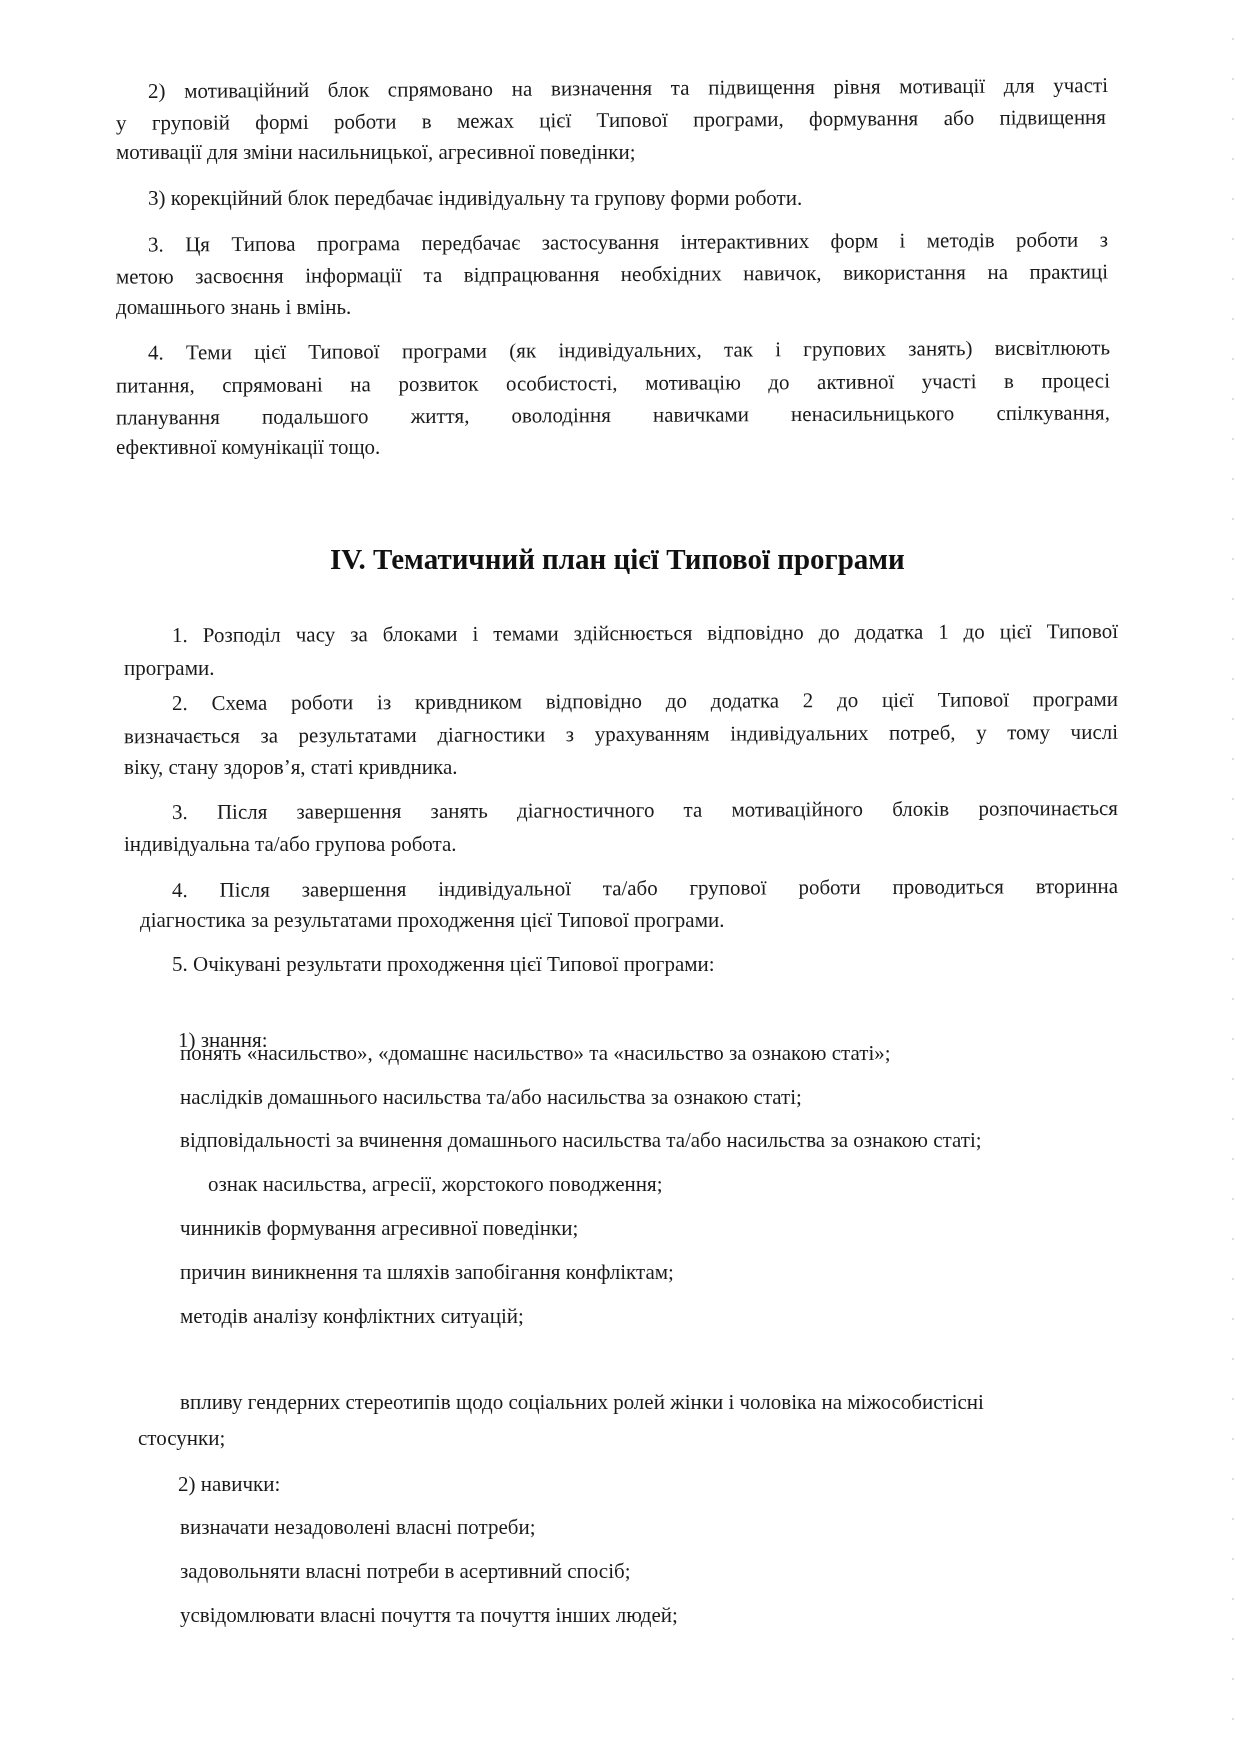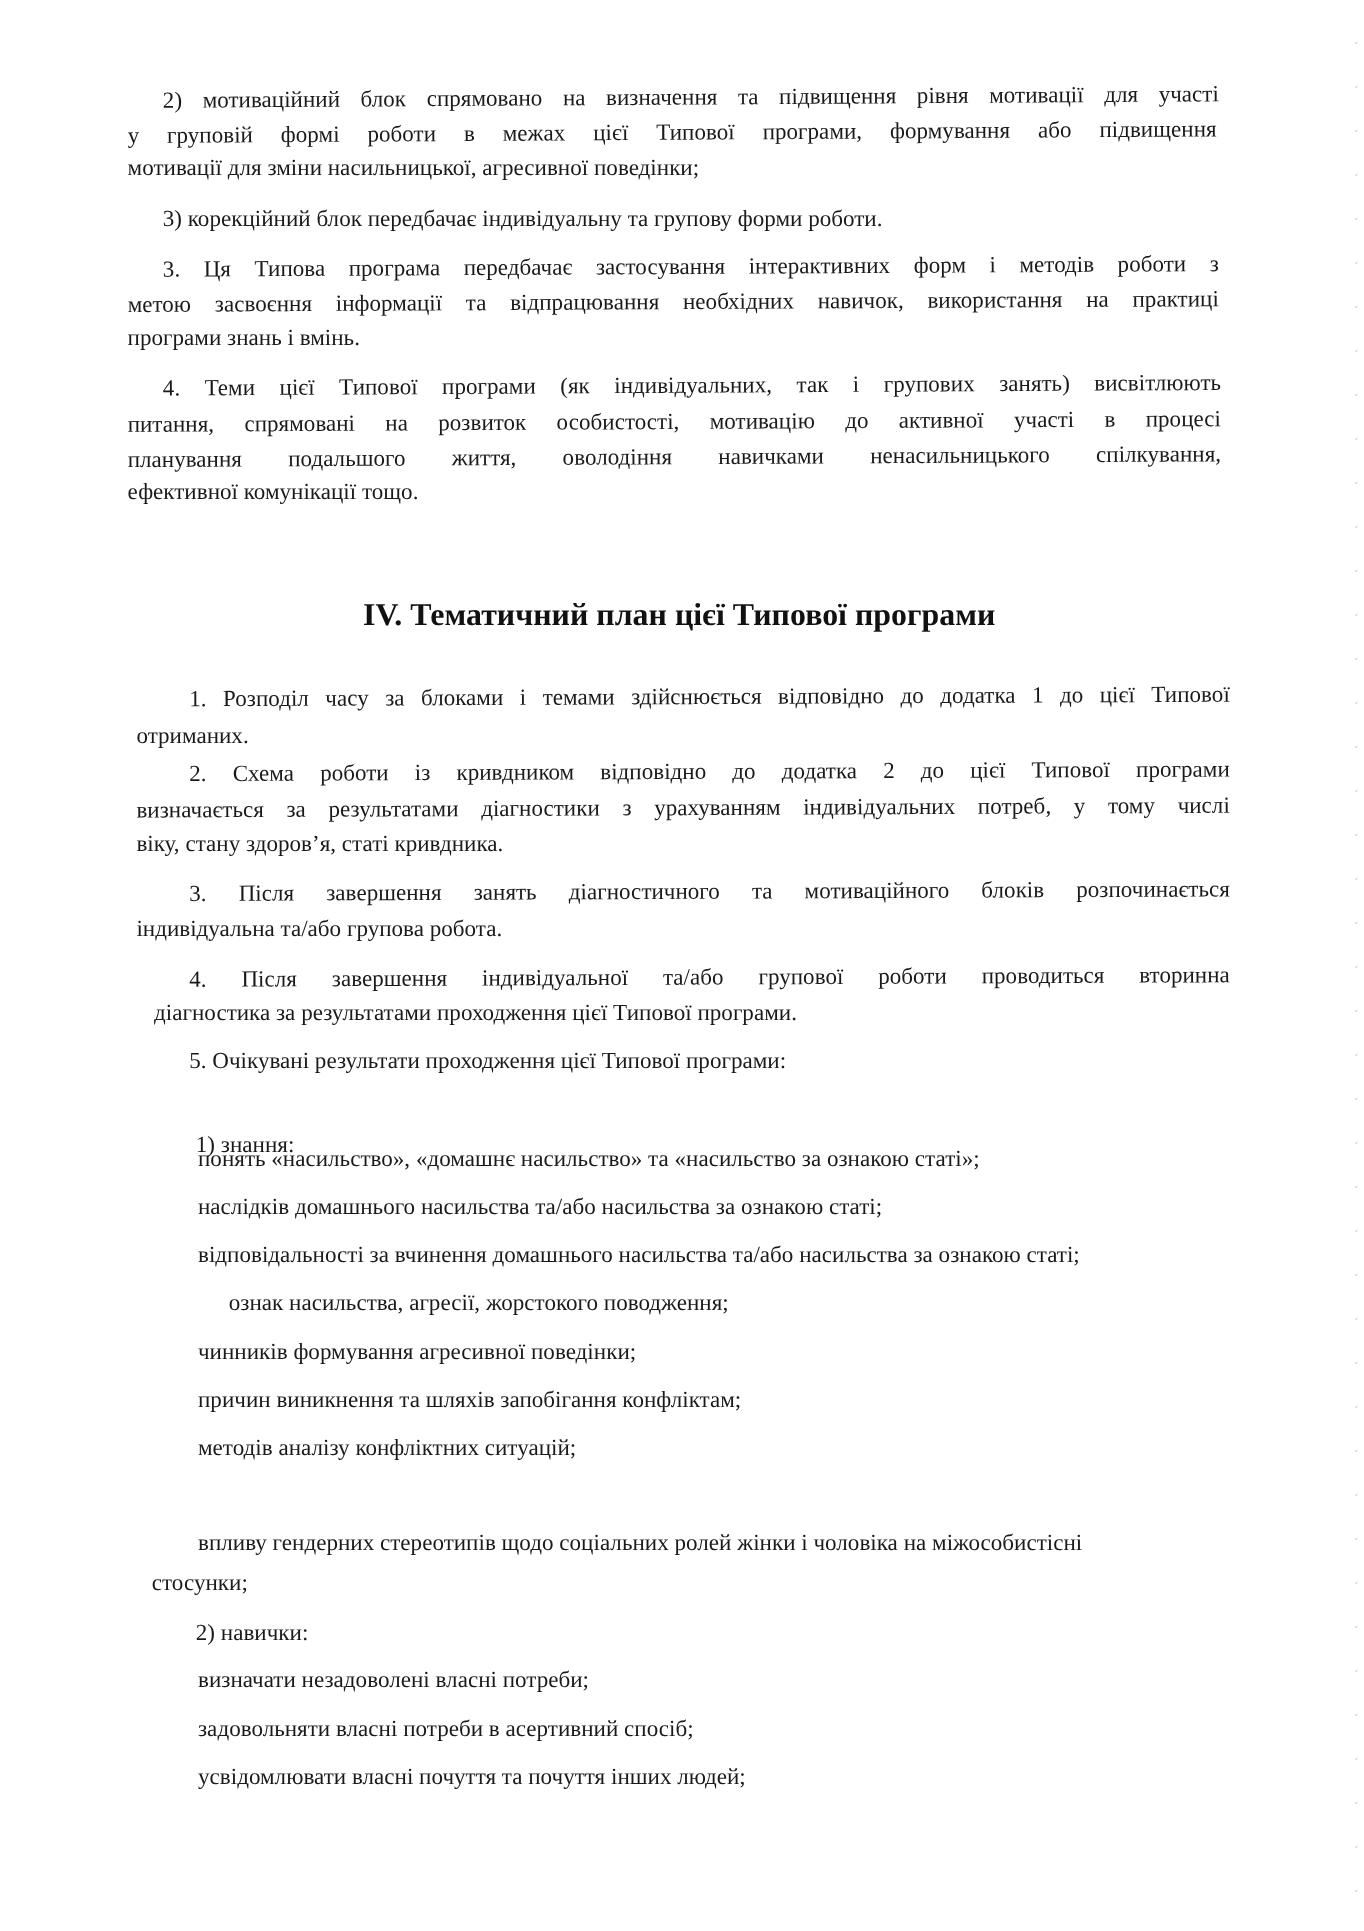--- a/index.html
+++ b/index.html
@@ -35,31 +35,31 @@
 <div class="page">
 
   <div class="ln just" style="left:148px; top:78px; width:960px; transform:rotate(-0.35deg);">2) мотиваційний блок спрямовано на визначення та підвищення рівня мотивації для участі</div>
   <div class="ln just" style="left:116px; top:110px; width:990px; transform:rotate(-0.35deg);">у груповій формі роботи в межах цієї Типової програми, формування або підвищення</div>
   <div class="ln" style="left:116px; top:142px;">мотивації для зміни насильницької, агресивної поведінки;</div>
 
   <div class="ln" style="left:148px; top:188px;">3) корекційний блок передбачає індивідуальну та групову форми роботи.</div>
 
   <div class="ln just" style="left:148px; top:232px; width:960px; transform:rotate(-0.3deg);">3. Ця Типова програма передбачає застосування інтерактивних форм і методів роботи з</div>
   <div class="ln just" style="left:116px; top:264px; width:992px; transform:rotate(-0.3deg);">метою засвоєння інформації та відпрацювання необхідних навичок, використання на практиці</div>
-  <div class="ln" style="left:116px; top:297px;">програми знань і вмінь.</div>
+  <div class="ln" style="left:116px; top:297px;">домашнього знань і вмінь.</div>
 
   <div class="ln just" style="left:148px; top:340px; width:962px; transform:rotate(-0.3deg);">4. Теми цієї Типової програми (як індивідуальних, так і групових занять) висвітлюють</div>
   <div class="ln just" style="left:116px; top:373px; width:994px; transform:rotate(-0.3deg);">питання, спрямовані на розвиток особистості, мотивацію до активної участі в процесі</div>
   <div class="ln just" style="left:116px; top:405px; width:994px; transform:rotate(-0.3deg);">планування подальшого життя, оволодіння навичками ненасильницького спілкування,</div>
   <div class="ln" style="left:116px; top:437px;">ефективної комунікації тощо.</div>
 
   <div class="heading" style="left:330px; top:545px;">IV. Тематичний план цієї Типової програми</div>
 
   <div class="ln just" style="left:172px; top:623px; width:946px; transform:rotate(-0.25deg);">1. Розподіл часу за блоками і темами здійснюється відповідно до додатка 1 до цієї Типової</div>
-  <div class="ln" style="left:124px; top:658px;">отриманих.</div>
+  <div class="ln" style="left:124px; top:658px;">програми.</div>
 
   <div class="ln just" style="left:172px; top:691px; width:946px; transform:rotate(-0.25deg);">2. Схема роботи із кривдником відповідно до додатка 2 до цієї Типової програми</div>
   <div class="ln just" style="left:124px; top:724px; width:994px; transform:rotate(-0.25deg);">визначається за результатами діагностики з урахуванням індивідуальних потреб, у тому числі</div>
   <div class="ln" style="left:124px; top:757px;">віку, стану здоров’я, статі кривдника.</div>
 
   <div class="ln just" style="left:172px; top:800px; width:946px; transform:rotate(-0.25deg);">3. Після завершення занять діагностичного та мотиваційного блоків розпочинається</div>
   <div class="ln" style="left:124px; top:834px;">індивідуальна та/або групова робота.</div>
 
   <div class="ln just" style="left:172px; top:878px; width:946px; transform:rotate(-0.25deg);">4. Після завершення індивідуальної та/або групової роботи проводиться вторинна</div>
   <div class="ln" style="left:124px; top:910px;margin-left:16px;">діагностика за результатами проходження цієї Типової програми.</div>

